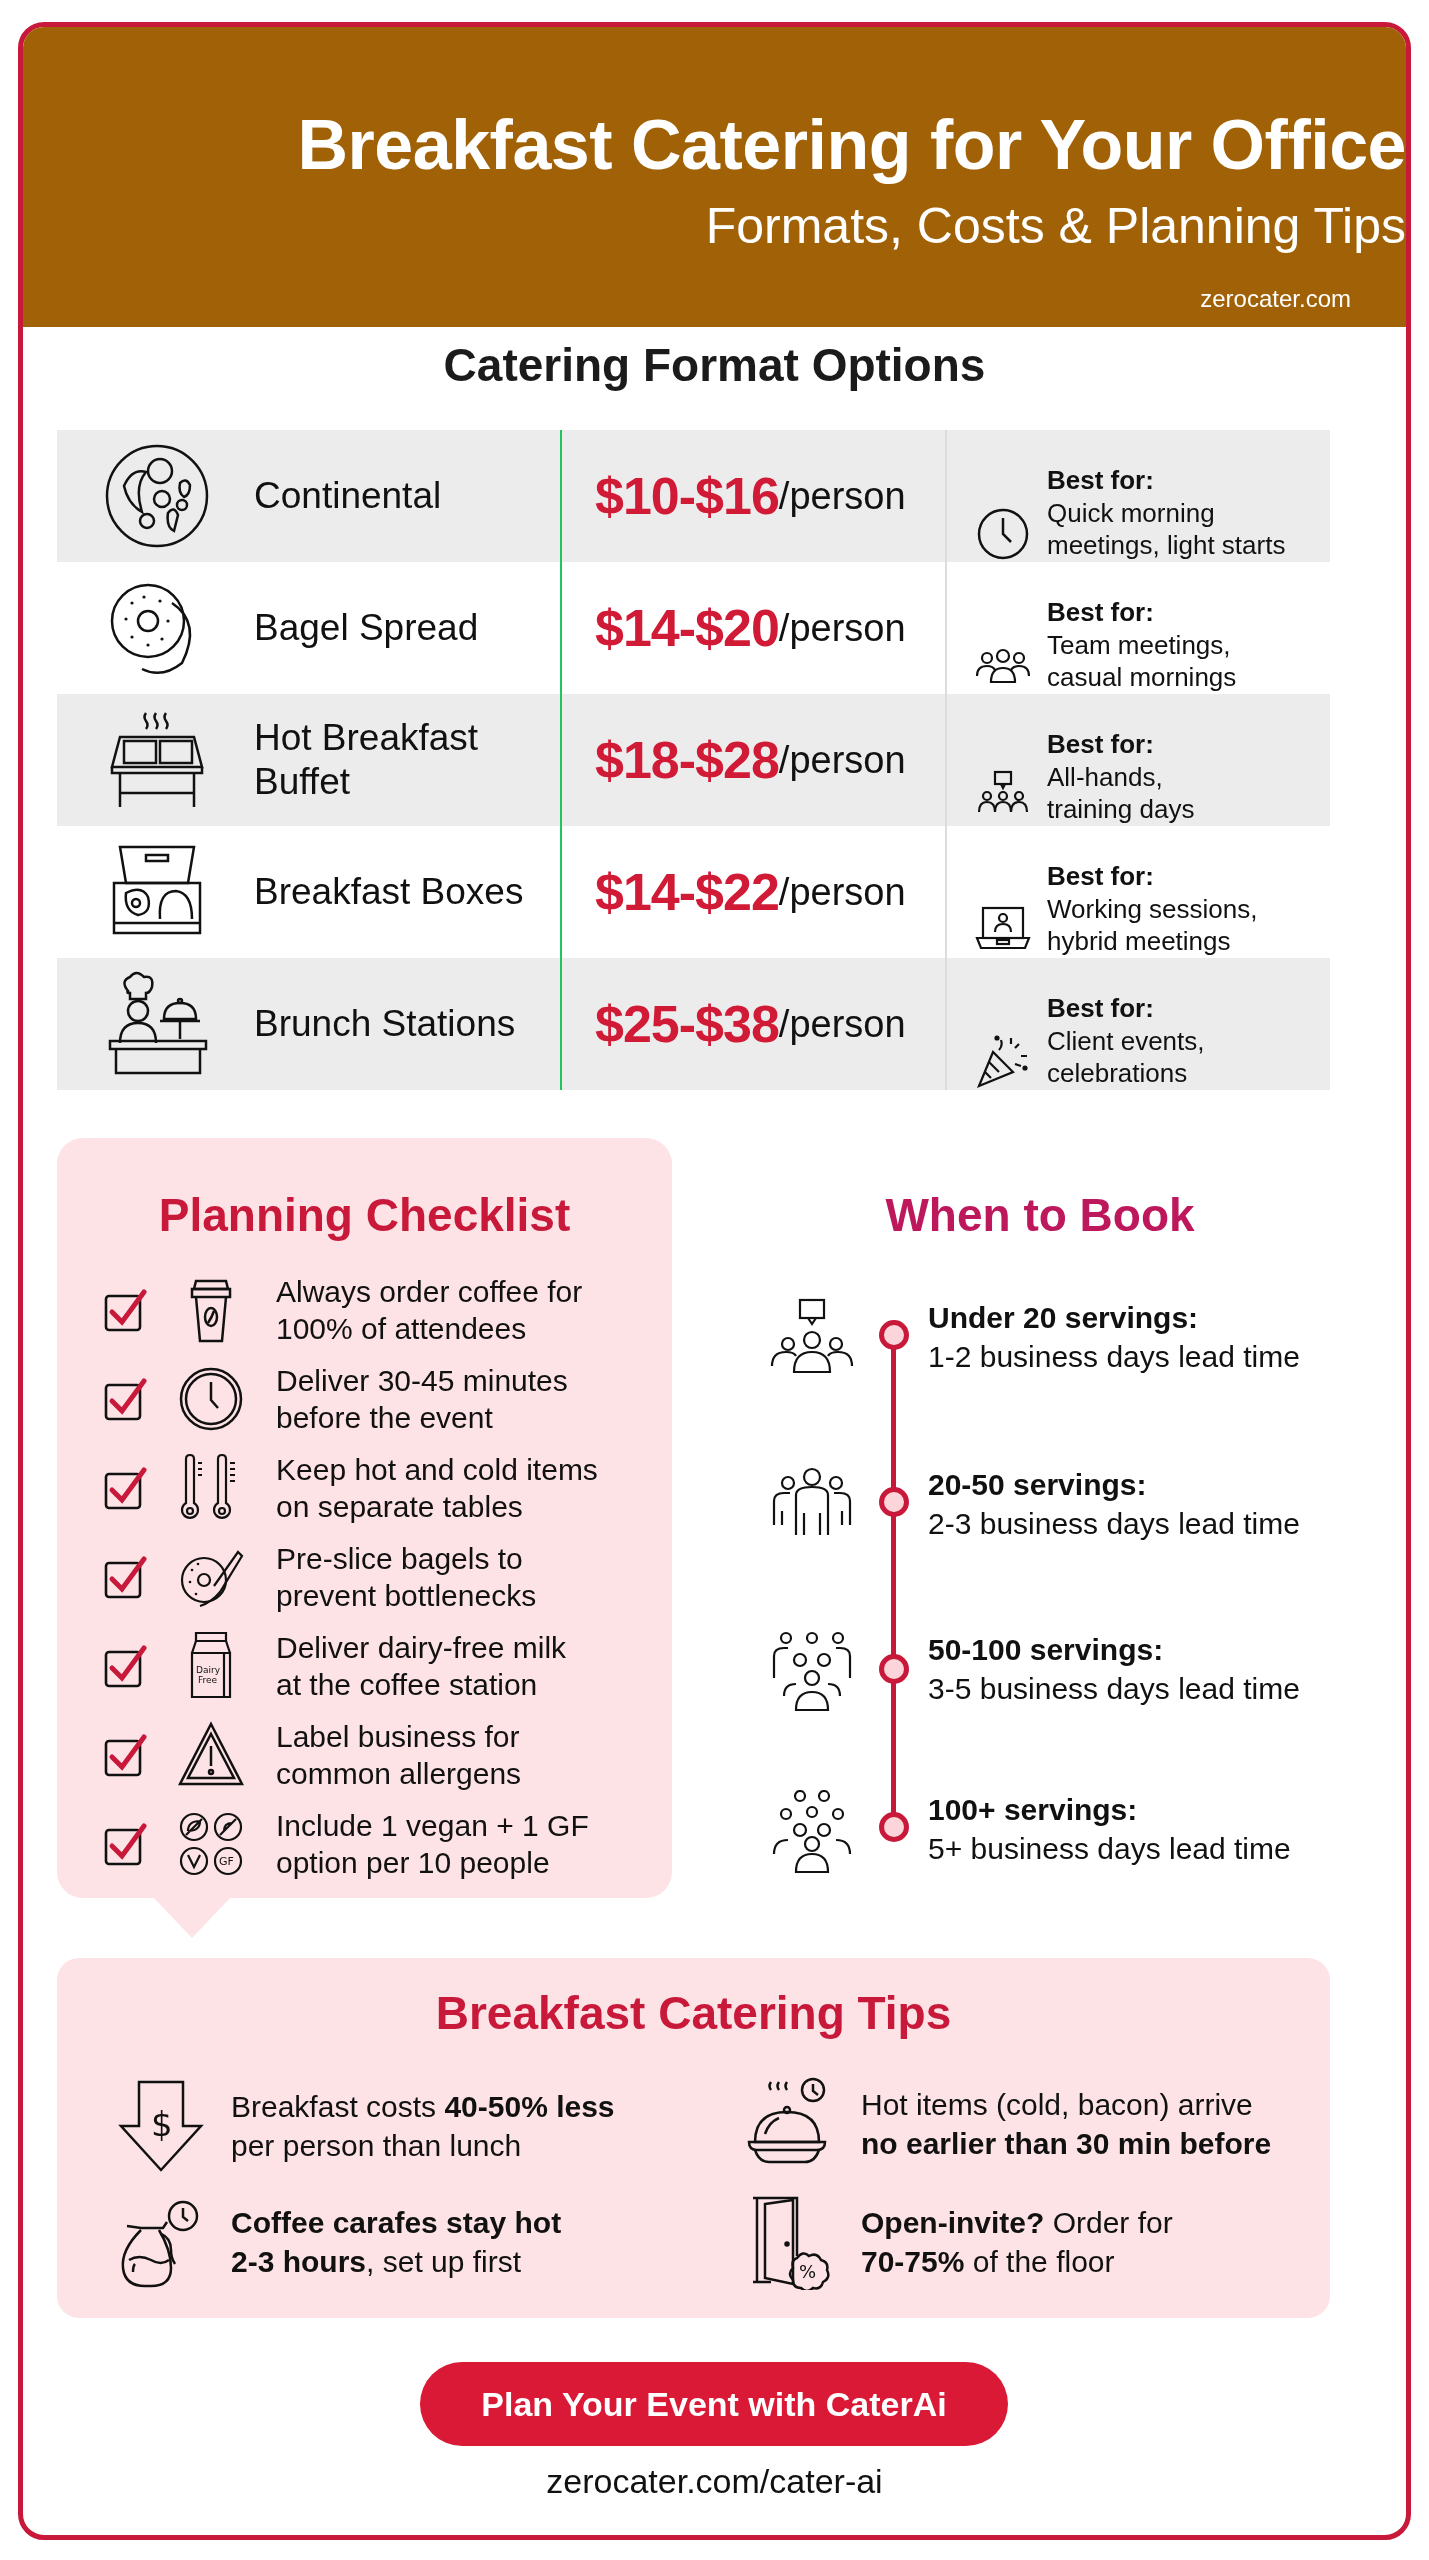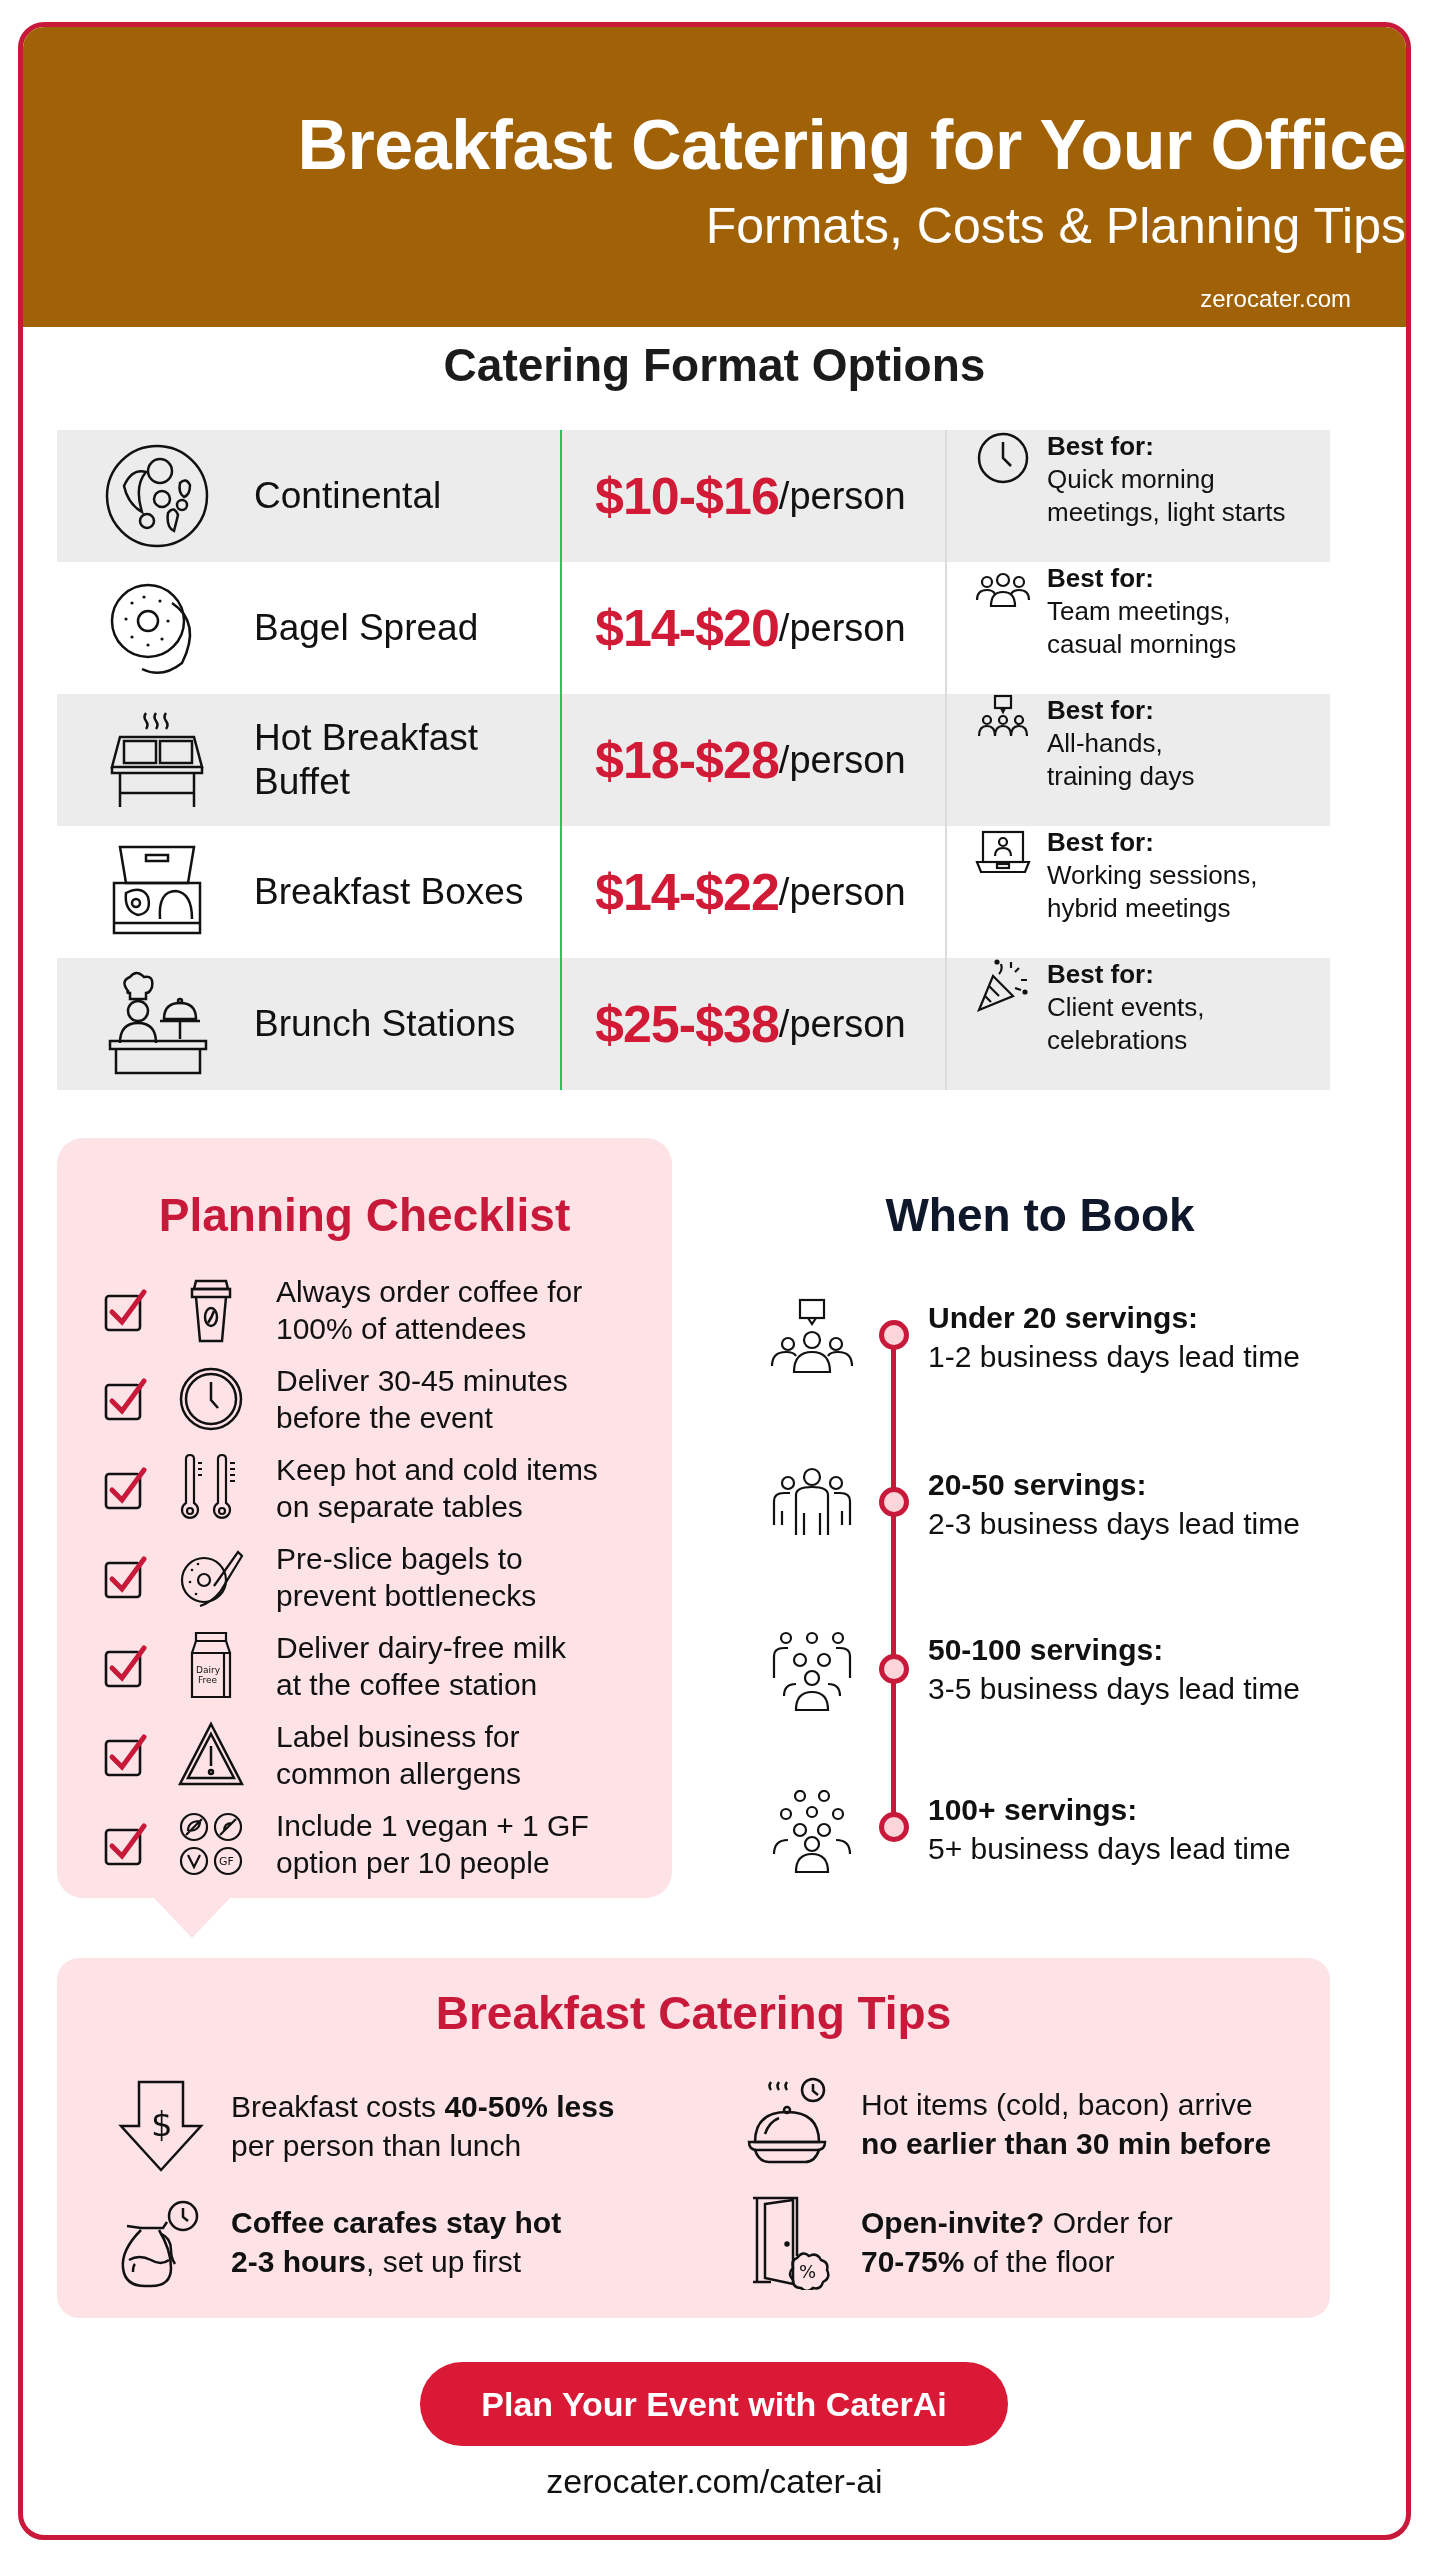--- a/index.html
+++ b/index.html
@@ -19,21 +19,21 @@
   .header .site { position: absolute; right: 55px; top: 258px; font-size: 24px; }
 
   .section-title { position: absolute; left: 0; right: 0; text-align: center; font-weight: bold; }
   .formats-title { top: 338px; font-size: 46px; color: #1b1b1b; }
 
   .table { position: absolute; left: 57px; top: 430px; width: 1273px; }
   .trow { position: relative; height: 132px; display: flex; }
   .trow.shade { background: #ececec; }
   .cell-name { width: 505px; display: flex; align-items: center; border-right: 2px solid #22c55e; }
   .cell-price { width: 385px; display: flex; align-items: center; padding-left: 33px; border-right: 2px solid #dcdcdc; }
-  .cell-best { flex: 1; display: flex; align-items: flex-start; padding-left: 28px; }
+  .cell-best { flex: 1; display: flex; align-items: flex-end; padding-left: 28px; }
   .fmt-icon { width: 110px; height: 110px; margin-left: 45px; margin-right: 42px; flex: none; }
   .fmt-name { font-size: 37px; color: #111; line-height: 1.2; }
   .price-range { font-size: 52px; font-weight: bold; color: #d11a36; letter-spacing: -1px; }
   .price-unit { font-size: 38px; color: #111; }
   .best-icon { width: 56px; height: 56px; flex: none; margin-right: 16px; }
   .best-text { font-size: 26px; line-height: 1.26; color: #111; }
   .best-label { font-weight: bold; display: block; }
 
   .checklist {
     position: absolute; left: 57px; top: 1138px; width: 615px; height: 760px;
@@ -42,21 +42,21 @@
   .checklist .pointer {
     position: absolute; left: 95px; bottom: -40px; width: 0; height: 0;
     border-left: 40px solid transparent; border-right: 40px solid transparent; border-top: 42px solid #fde3e6;
   }
   .checklist-title { position: absolute; top: 50px; left: 0; right: 0; text-align: center; font-size: 46px; font-weight: bold; color: #c8193a; }
   .check-item { position: absolute; left: 0; width: 100%; height: 88px; display: flex; align-items: center; }
   .checkbox-icon { width: 48px; height: 48px; margin-left: 45px; flex: none; }
   .item-icon { width: 66px; height: 70px; margin-left: 28px; margin-right: 32px; flex: none; }
   .check-text { font-size: 30px; line-height: 1.25; color: #111; }
 
-  .book-title { position: absolute; left: 740px; width: 600px; top: 1188px; text-align: center; font-size: 46px; font-weight: bold; color: #0f172a; }
+  .book-title { position: absolute; left: 740px; width: 600px; top: 1188px; text-align: center; font-size: 46px; font-weight: bold; color: #be185d; }
   .timeline-line { position: absolute; left: 891px; top: 1337px; width: 5px; height: 490px; background: #c8193a; }
   .book-item { position: absolute; left: 770px; width: 590px; height: 100px; }
   .book-icon { position: absolute; left: 0; top: 0; width: 84px; height: 84px; }
   .book-dot { position: absolute; left: 109px; width: 30px; height: 30px; border-radius: 50%; border: 5px solid #c8193a; background: #fcd5da; }
   .book-text { position: absolute; left: 158px; top: 0; font-size: 30px; line-height: 1.3; color: #111; white-space: nowrap; }
   .book-text b { display: block; }
 
   .tips {
     position: absolute; left: 57px; top: 1958px; width: 1273px; height: 360px;
     background: #fde3e6; border-radius: 22px;

